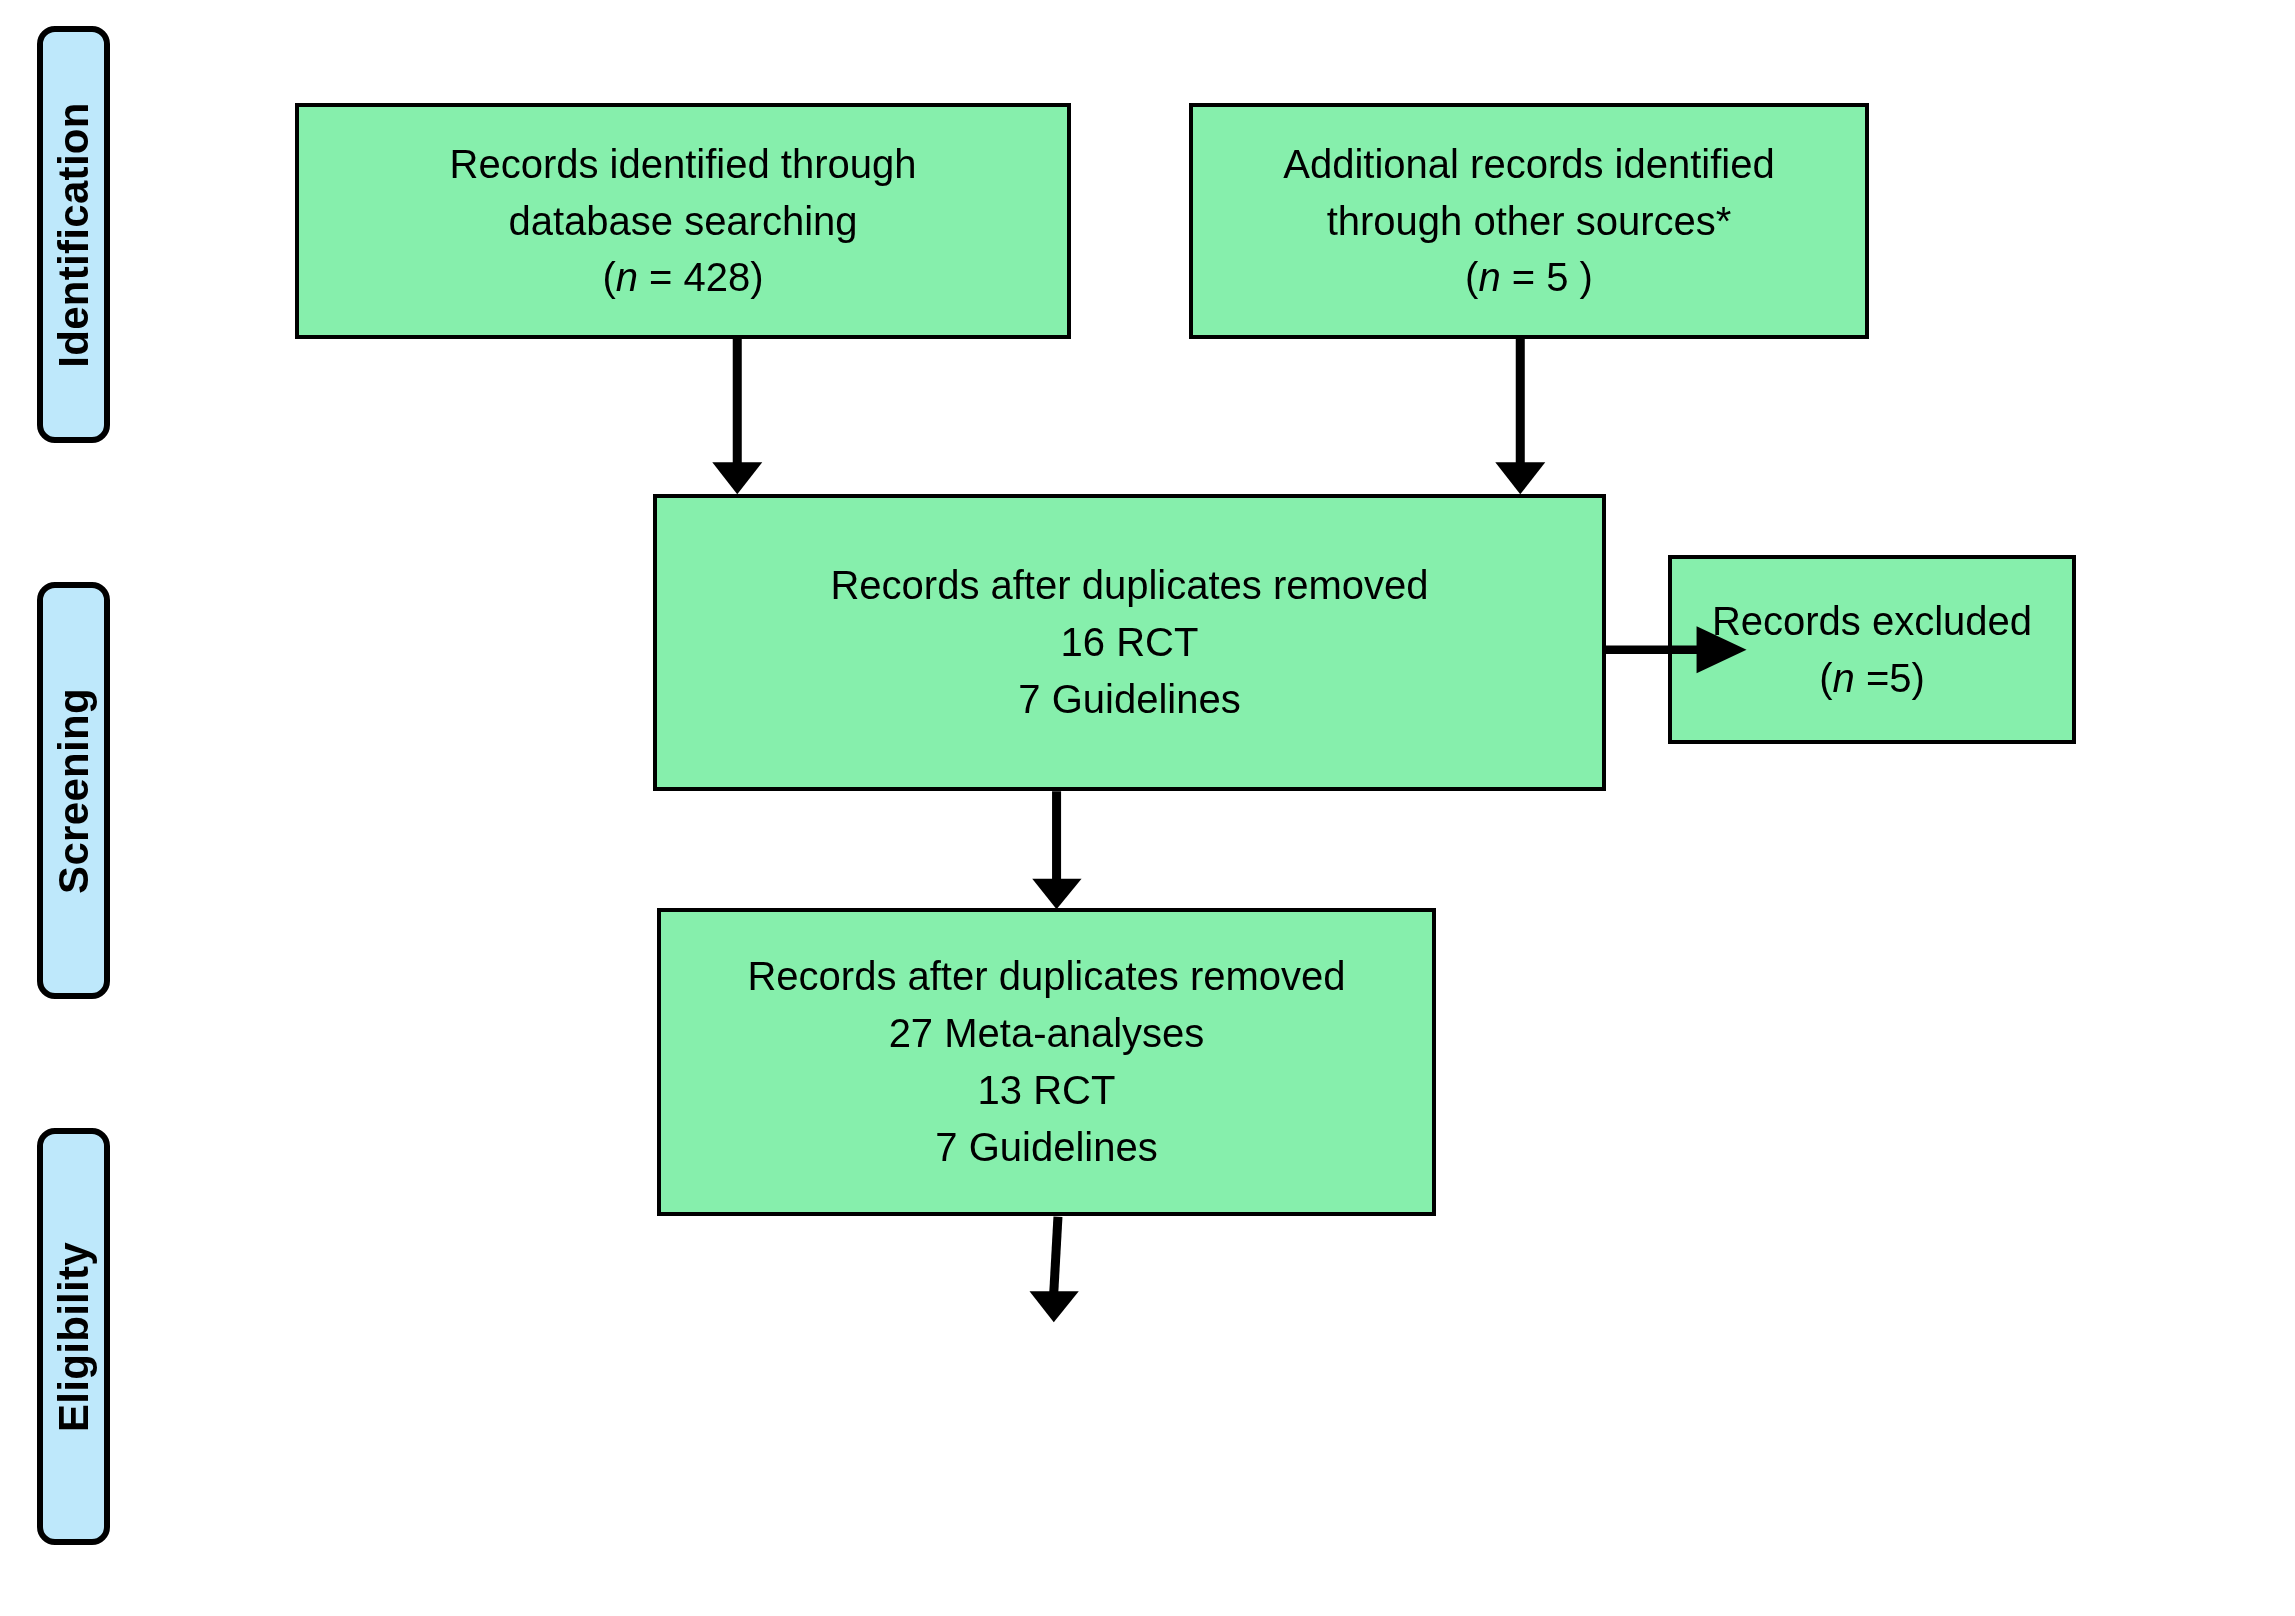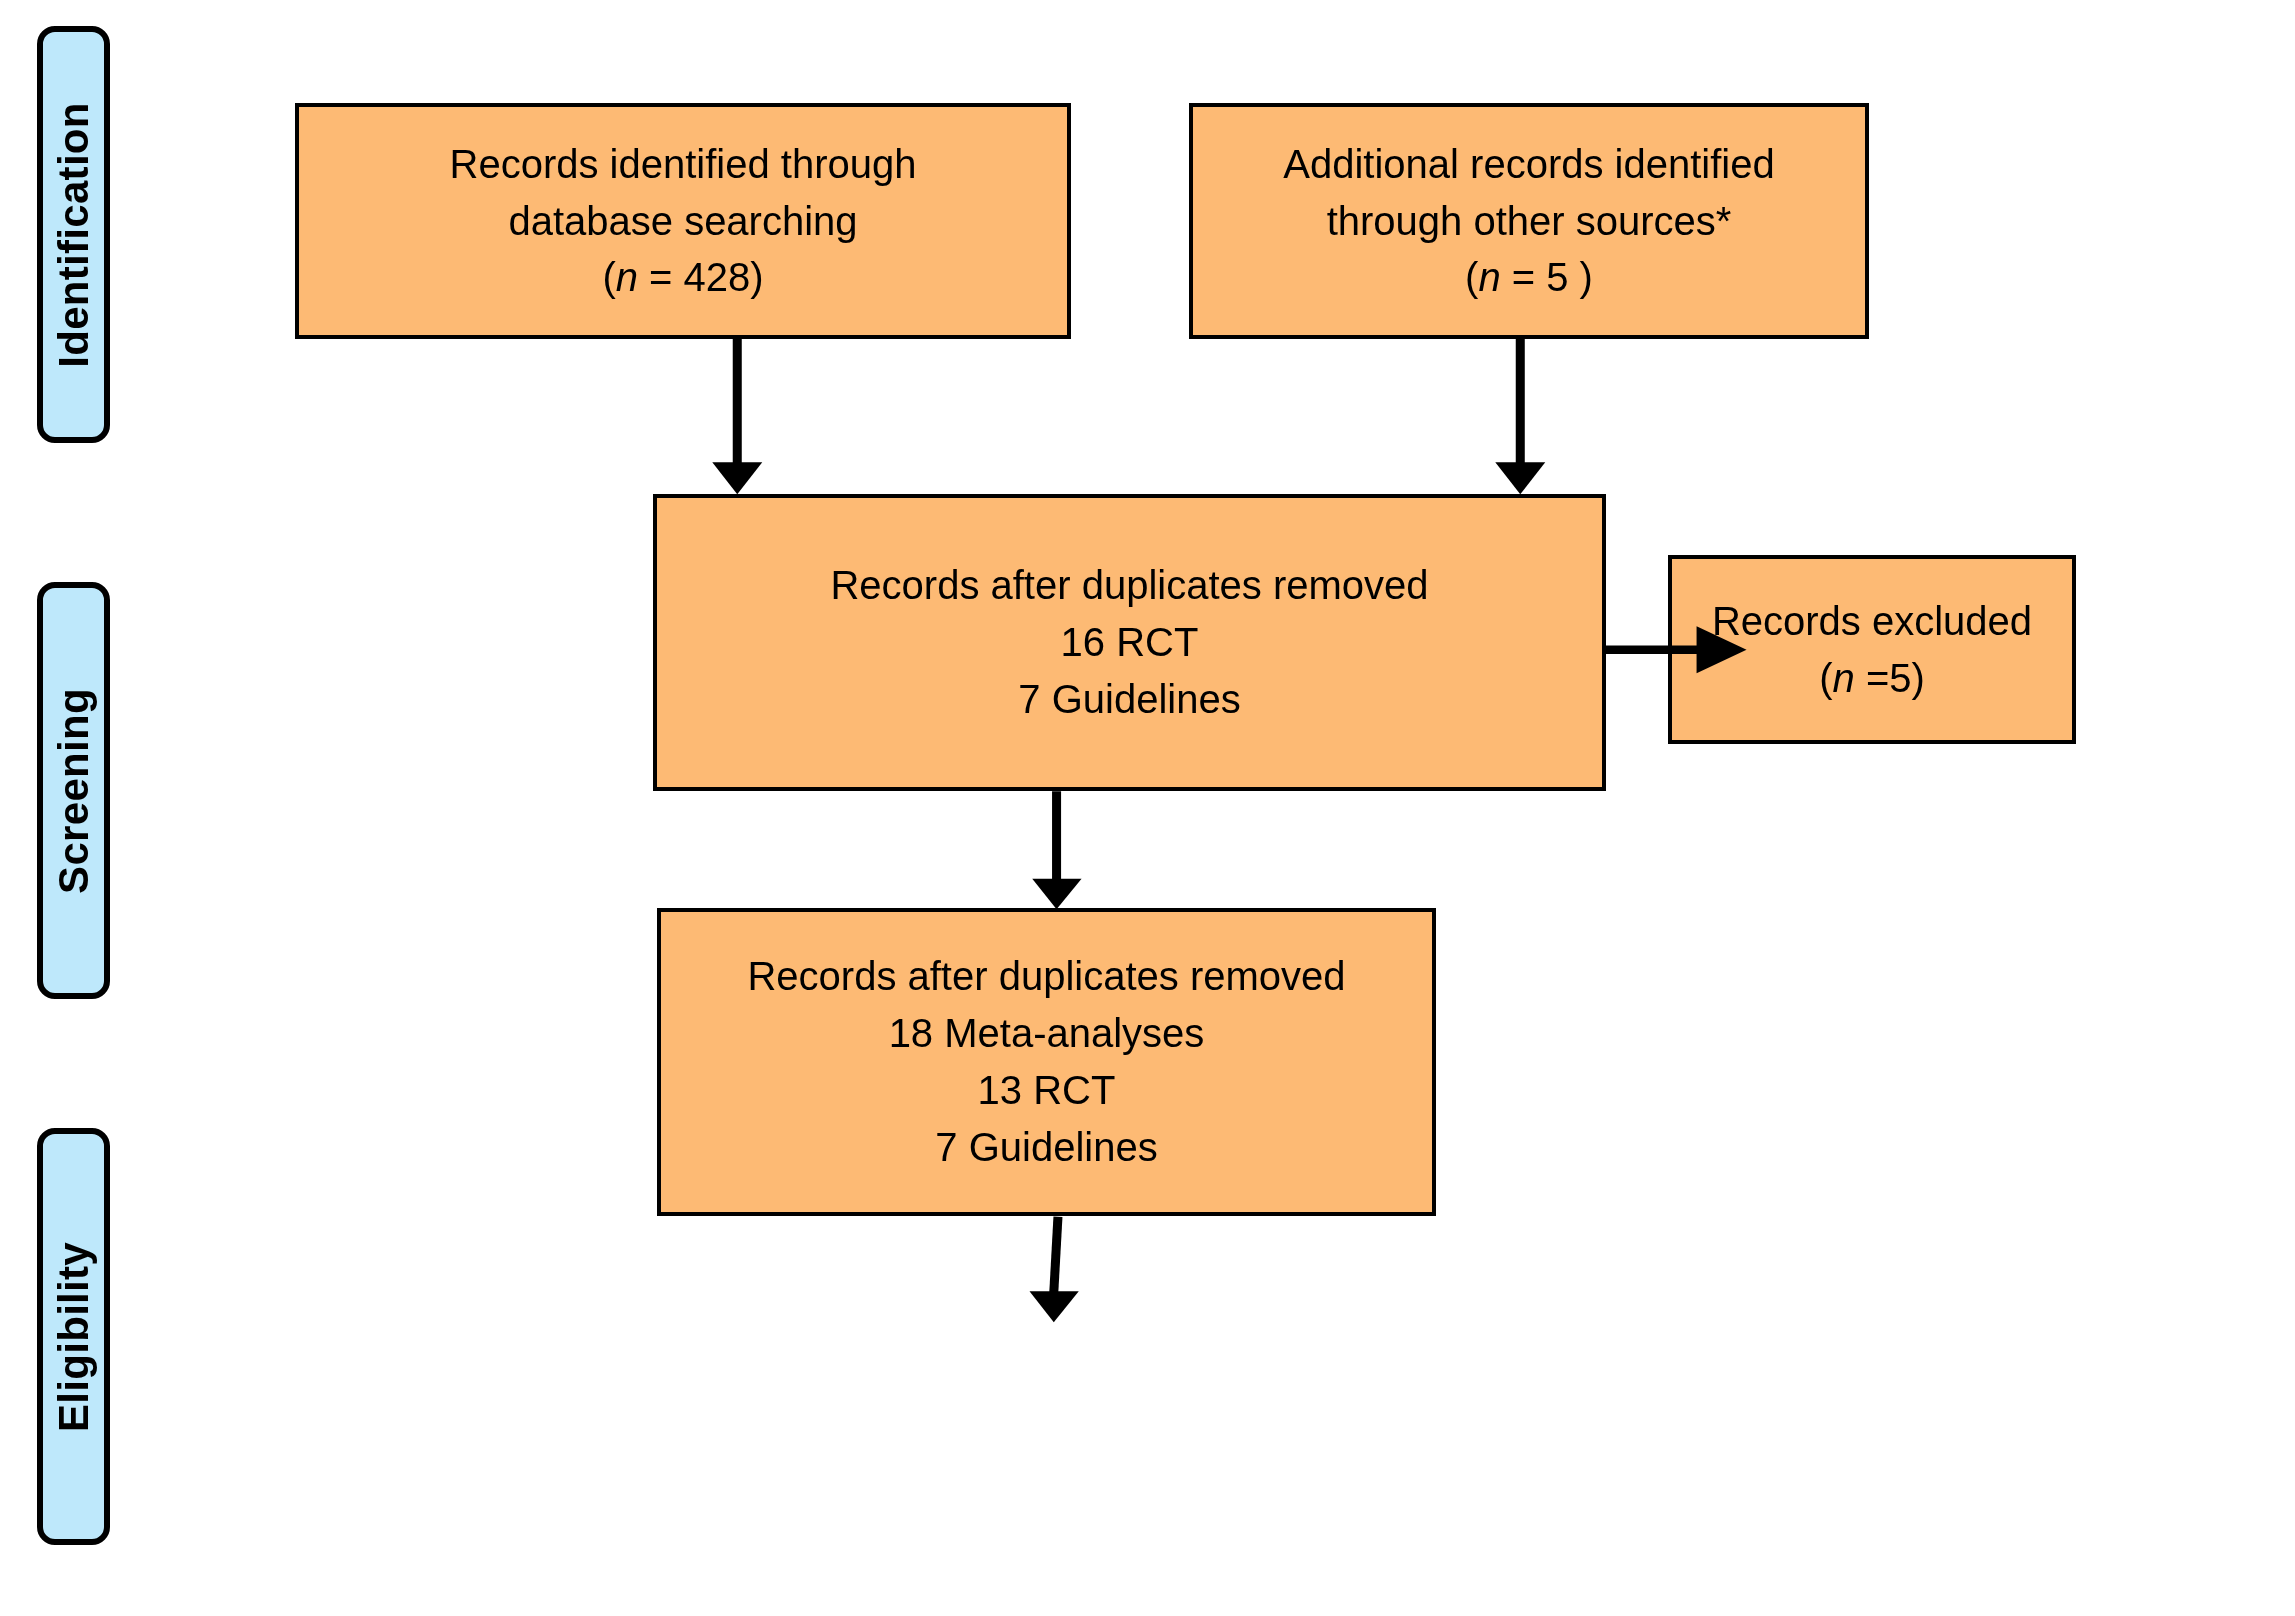--- a/index.html
+++ b/index.html
@@ -35,21 +35,21 @@
     font-weight: bold;
     font-size: 42px;
     letter-spacing: 0.3px;
     color: #000000;
     font-family: "Liberation Sans", sans-serif;
   }
 
   
   .flow-box {
     position: absolute;
-    background: #fdba74;
+    background: #86efac;
     border: 4.9px solid #000000;
     box-sizing: border-box;
     display: flex;
     flex-direction: column;
     align-items: center;
     justify-content: center;
     color: #000000;
   }
   .flow-line {
     font-size: 40px;
@@ -106,21 +106,21 @@
     <div class="flow-line">7 Guidelines</div>
   </div>
 
   <div class="flow-box" style="left:1668px; top:555px; width:408px; height:189px;">
     <div class="flow-line">Records excluded</div>
     <div class="flow-line"><span>(</span><span class="it">n</span><span> =5)</span></div>
   </div>
 
   <div class="flow-box" style="left:657px; top:908px; width:779px; height:308px;">
     <div class="flow-line">Records after duplicates removed</div>
-    <div class="flow-line">18 Meta-analyses</div>
+    <div class="flow-line">27 Meta-analyses</div>
     <div class="flow-line">13 RCT</div>
     <div class="flow-line">7 Guidelines</div>
   </div>
 
 
   <div class="connector" style="left:0; top:0; width:2295px; height:1616px;">
     <svg width="2295" height="1616" viewBox="0 0 3306 2328">
 
       <g>
         <line x1="1062" y1="488" x2="1062" y2="668" stroke="#000000" stroke-width="13"></line>

